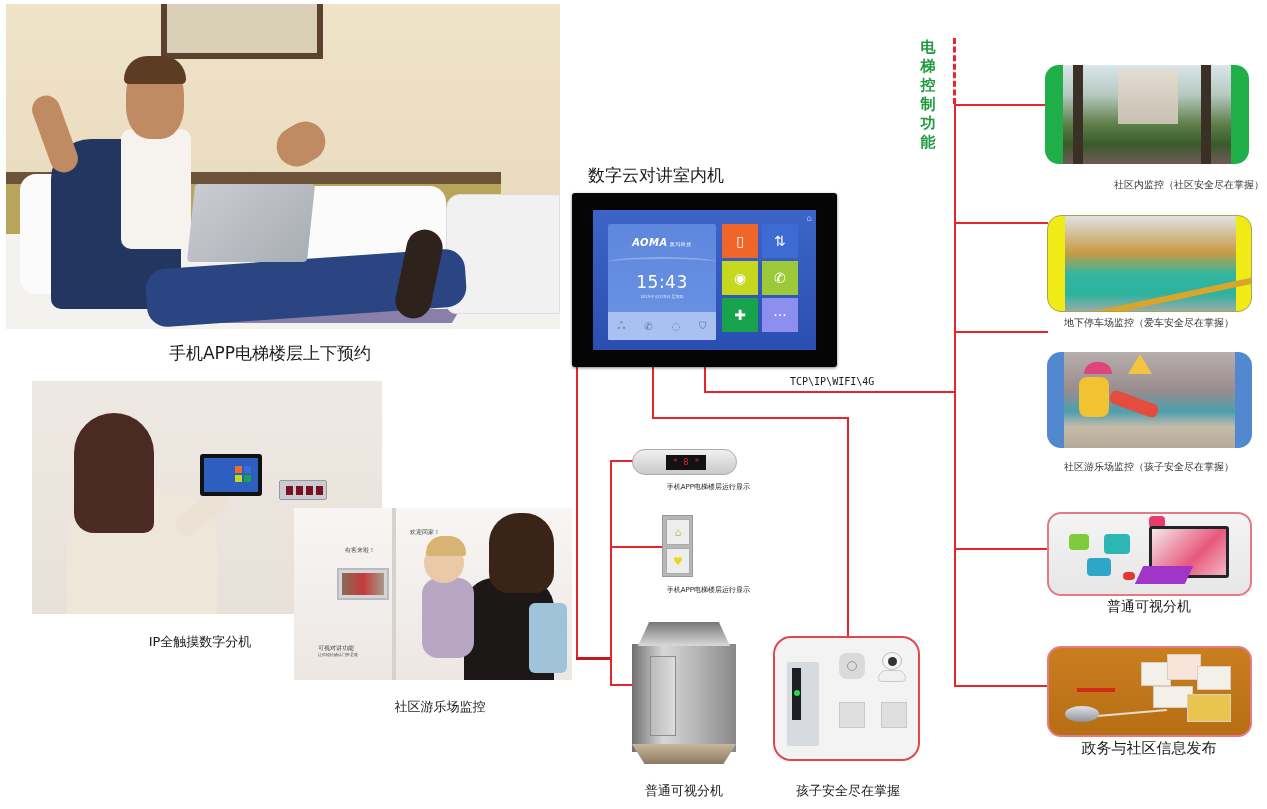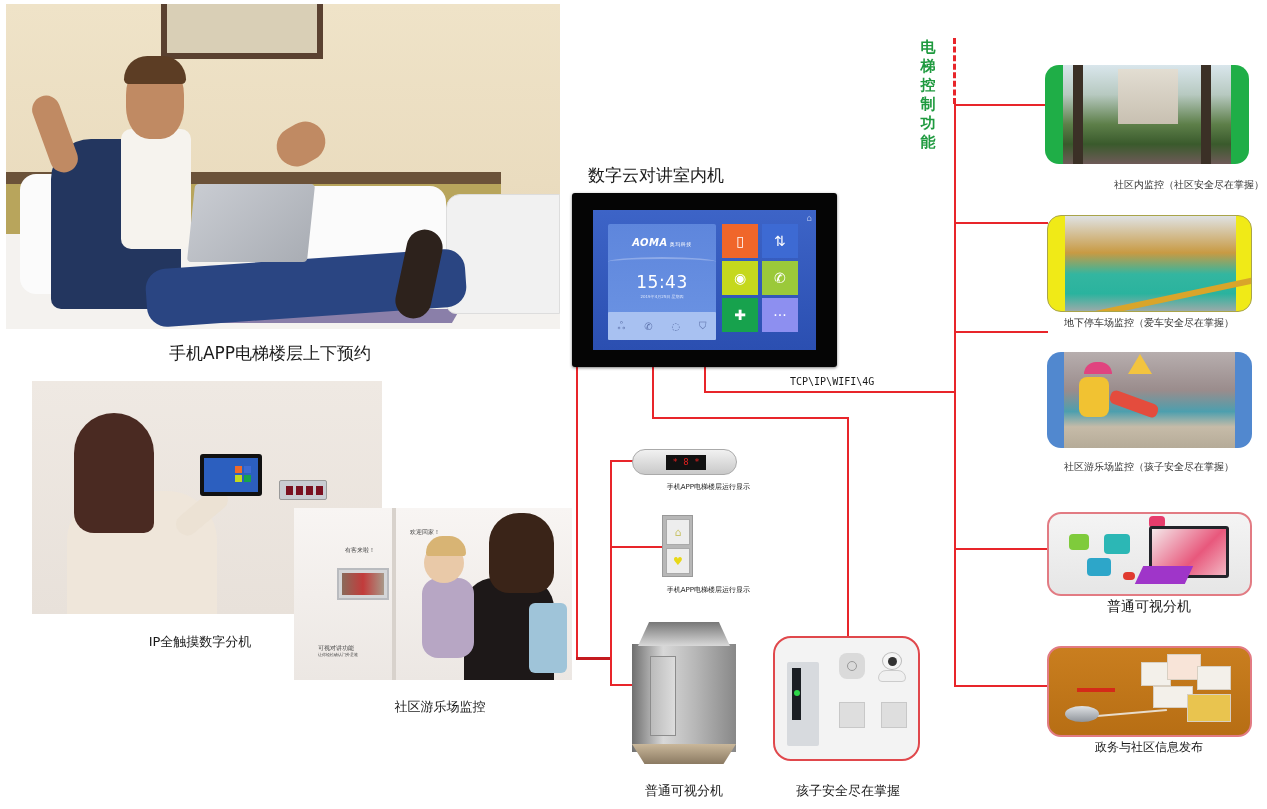--- a/index.html
+++ b/index.html
@@ -324,13 +324,13 @@
 <div class="card card-orange">
   <div class="redtxt"></div>
   <div class="pg" style="left:92px;top:14px;width:30px;height:24px;"></div>
   <div class="pg" style="left:118px;top:6px;width:34px;height:26px;background:#f8e4d8;"></div>
   <div class="pg" style="left:148px;top:18px;width:34px;height:24px;"></div>
   <div class="pg" style="left:104px;top:38px;width:40px;height:22px;"></div>
   <div class="pg" style="left:138px;top:46px;width:44px;height:28px;background:#e9c44f;"></div>
   <div class="cable"></div>
   <div class="mouse"></div>
 </div>
-<div class="label" style="left:1040px;top:739px;width:218px;font-size:12px;">政务与社区信息发布</div>
+<div class="label" style="left:1040px;top:739px;width:218px;font-size:15px;">政务与社区信息发布</div>
 
 </body></html>

